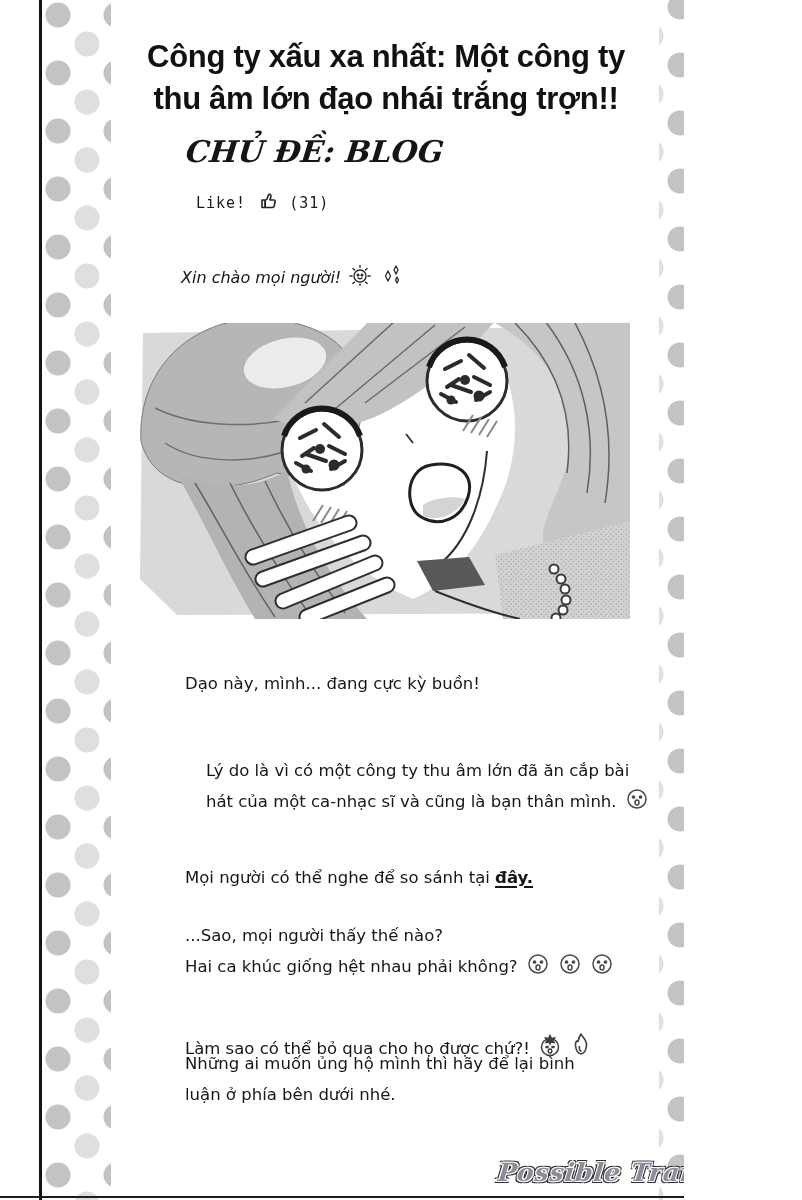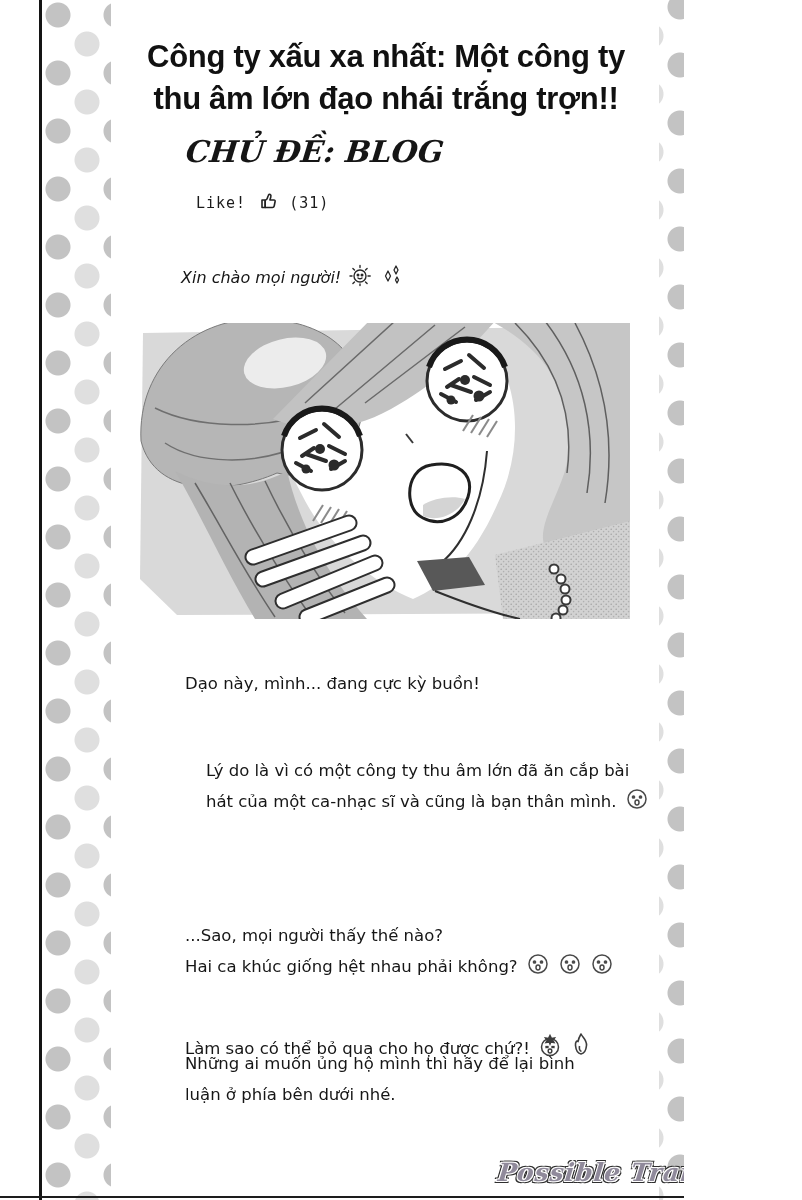--- a/index.html
+++ b/index.html
@@ -198,20 +198,23 @@
             <circle cx="12" cy="12" r="9"></circle>
             <circle cx="8.5" cy="10" r="1.1" fill="#4a4a4a"></circle>
             <circle cx="15.5" cy="10" r="1.1" fill="#4a4a4a"></circle>
             <ellipse cx="12" cy="15.5" rx="2" ry="2.4"></ellipse>
           </g>
         </svg>
       </span>
     </div>
   </div>
 
+  <div class="txt body-line p3">
+    <span>Mọi người có thể nghe để so sánh tại </span><span class="link">đây.</span>
+  </div>
 
   <div class="txt body-line p4">
     <div>...Sao, mọi người thấy thế nào?</div>
     <div>
       <span>Hai ca khúc giống hệt nhau phải không?</span>
       <span class="ico">
         <svg width="24" height="24" viewBox="0 0 24 24">
             <g stroke="#4a4a4a" stroke-width="1.5" fill="none">
               <circle cx="12" cy="12" r="9"></circle>
               <circle cx="8.5" cy="10" r="1.1" fill="#4a4a4a"></circle>

